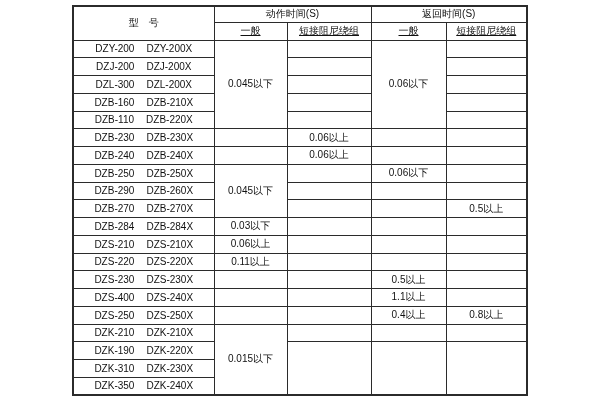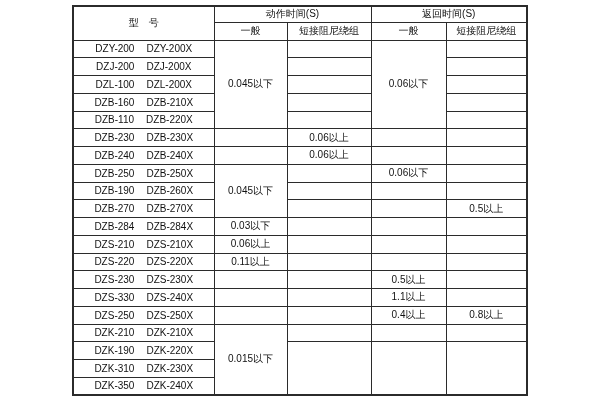--- a/index.html
+++ b/index.html
@@ -33,21 +33,21 @@
     border: 1px solid var(--border-color, #2b2b2b);
     font-size: 10px;
     font-weight: normal;
     text-align: center;
     vertical-align: middle;
     padding: 0;
     overflow: hidden;
     white-space: nowrap;
   }
   .spec-table thead tr.group-row { height: 16px; }
-  .spec-table thead tr.sub-row   { height: 18px; }
+  .spec-table thead tr.sub-row   { height: 18px; text-decoration: underline; }
   .spec-table tbody tr { height: 17.75px; padding-left: 44px; }
   .model-cell span { display: inline-block; }
   .model-cell span + span { margin-left: 12px; }
 </style>
 </head>
 <body>
 
 <div class="page">
   <table class="spec-table">
     <colgroup>
@@ -77,21 +77,21 @@
           <td></td>
           <td rowspan="5">0.06以下</td>
           <td></td>
         </tr>
         <tr>
           <td class="model-cell"><span>DZJ-200</span><span>DZJ-200X</span></td>
           <td></td>
           <td></td>
         </tr>
         <tr>
-          <td class="model-cell"><span>DZL-100</span><span>DZL-200X</span></td>
+          <td class="model-cell"><span>DZL-300</span><span>DZL-200X</span></td>
           <td></td>
           <td></td>
         </tr>
         <tr>
           <td class="model-cell"><span>DZB-160</span><span>DZB-210X</span></td>
           <td></td>
           <td></td>
         </tr>
         <tr>
           <td class="model-cell"><span>DZB-110</span><span>DZB-220X</span></td>
@@ -113,21 +113,21 @@
           <td></td>
         </tr>
         <tr>
           <td class="model-cell"><span>DZB-250</span><span>DZB-250X</span></td>
           <td rowspan="3">0.045以下</td>
           <td></td>
           <td>0.06以下</td>
           <td></td>
         </tr>
         <tr>
-          <td class="model-cell"><span>DZB-190</span><span>DZB-260X</span></td>
+          <td class="model-cell"><span>DZB-290</span><span>DZB-260X</span></td>
           <td></td>
           <td></td>
           <td></td>
         </tr>
         <tr>
           <td class="model-cell"><span>DZB-270</span><span>DZB-270X</span></td>
           <td></td>
           <td></td>
           <td>0.5以上</td>
         </tr>
@@ -153,21 +153,21 @@
           <td></td>
         </tr>
         <tr>
           <td class="model-cell"><span>DZS-230</span><span>DZS-230X</span></td>
           <td></td>
           <td></td>
           <td>0.5以上</td>
           <td></td>
         </tr>
         <tr>
-          <td class="model-cell"><span>DZS-330</span><span>DZS-240X</span></td>
+          <td class="model-cell"><span>DZS-400</span><span>DZS-240X</span></td>
           <td></td>
           <td></td>
           <td>1.1以上</td>
           <td></td>
         </tr>
         <tr>
           <td class="model-cell"><span>DZS-250</span><span>DZS-250X</span></td>
           <td></td>
           <td></td>
           <td>0.4以上</td>

